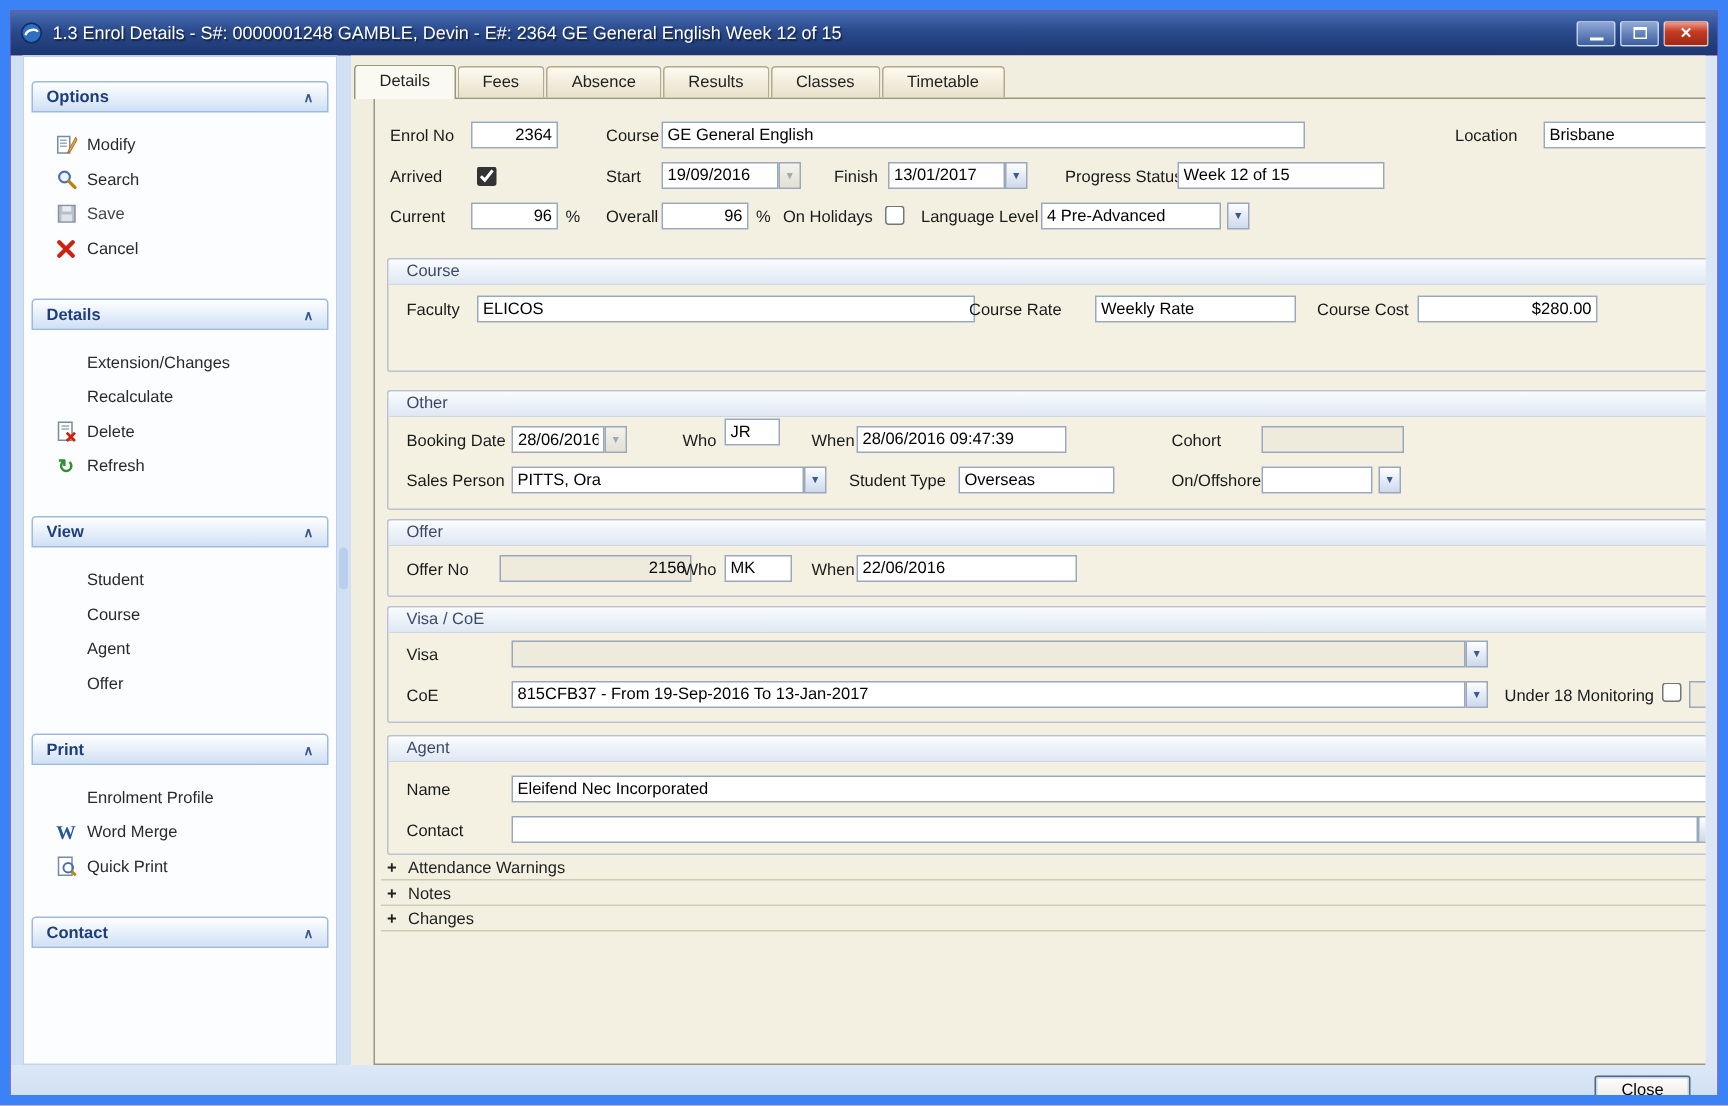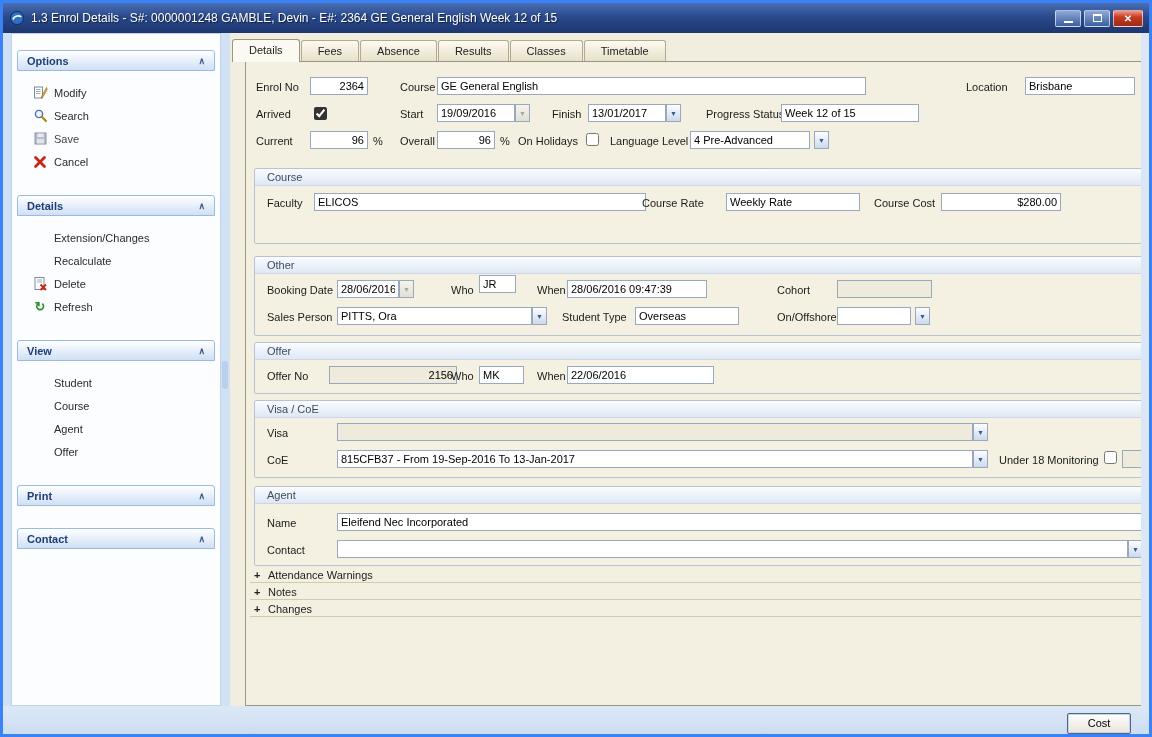--- a/index.html
+++ b/index.html
@@ -1,17 +1,17 @@
 <!DOCTYPE html>
 <html><head>
 <meta charset="utf-8">
 <style>
   * { margin:0; padding:0; box-sizing:border-box; }
   html,body { width:1152px; height:737px; font-family:"Liberation Sans",sans-serif; font-size:11px; }
-  .window { width:1152px; height:737px; border:3px solid #3b82f6; background:#be185d; display:flex; flex-direction:column; overflow:hidden; }
+  .window { width:1152px; height:737px; border:7px solid #3b82f6; background:#be185d; display:flex; flex-direction:column; overflow:hidden; }
 
   
   .titlebar { height:30px; flex:0 0 30px; background:linear-gradient(#4a6fb5 0%, #2a4a8c 45%, #1c366f 100%); display:flex; align-items:center; padding:0 6px; }
   .title-text { color:#fff; font-size:12px; margin-left:6px; flex:1; white-space:nowrap; overflow:hidden; text-shadow:1px 1px 1px rgba(0,0,0,.55); }
   .win-btn { width:26px; height:17px; margin-left:3px; border:1px solid rgba(255,255,255,.6); border-radius:2px; display:flex; align-items:center; justify-content:center; color:#fff; cursor:pointer; }
   .btn-min,.btn-max { background:linear-gradient(#8fa8d8,#3c5f9e); }
   .btn-close { background:linear-gradient(#ef9a8a,#c53b22 40%,#9d2a15); width:30px; font-size:10px; font-weight:bold; }
   .glyph-min { width:9px; height:2px; background:#fff; margin-top:7px; }
   .glyph-max { width:9px; height:8px; border:1px solid #fff; border-top-width:2px; }
 
@@ -198,20 +198,42 @@
             <span>Offer</span>
           </div>
         </div>
       </div>
 
       <div class="side-section">
         <div class="side-hd">
           <span>Print</span>
           <span class="chev">∧</span>
         </div>
+        <div class="side-items">
+          <div class="side-item">
+            <span class="ic"></span>
+            <span>Enrolment Profile</span>
+          </div>
+          <div class="side-item">
+            <span class="ic">
+                <span class="word-glyph">W</span>
+              </span>
+            <span>Word Merge</span>
+          </div>
+          <div class="side-item">
+            <span class="ic">
+                <svg width="15" height="15" viewBox="0 0 15 15">
+                  <rect x="2" y="1.5" width="9" height="12" fill="#fff" stroke="#7a8aa0"></rect>
+                  <circle cx="8.5" cy="8.5" r="3.2" fill="none" stroke="#4a6fae" stroke-width="1.3"></circle>
+                  <line x1="10.8" y1="10.8" x2="13.5" y2="13.5" stroke="#b8860b" stroke-width="1.8"></line>
+                </svg>
+              </span>
+            <span>Quick Print</span>
+          </div>
+        </div>
       </div>
 
       <div class="side-section">
         <div class="side-hd">
           <span>Contact</span>
           <span class="chev">∧</span>
         </div>
       </div>
 
     </div>
@@ -367,16 +389,16 @@
           <span>Changes</span>
         </div>
 
       </div>
     </div>
 
     <div class="frame-right"></div>
   </div>
 
   <div class="footer">
-    <button class="close-btn">Cost</button>
+    <button class="close-btn">Close</button>
   </div>
 
 </div>
 
 </body></html>

